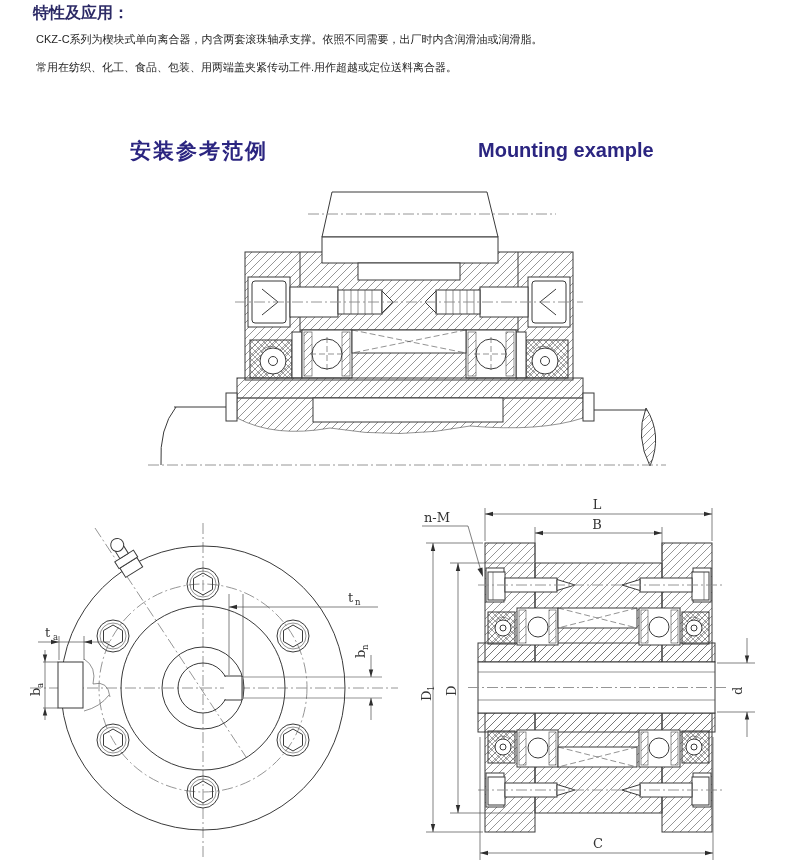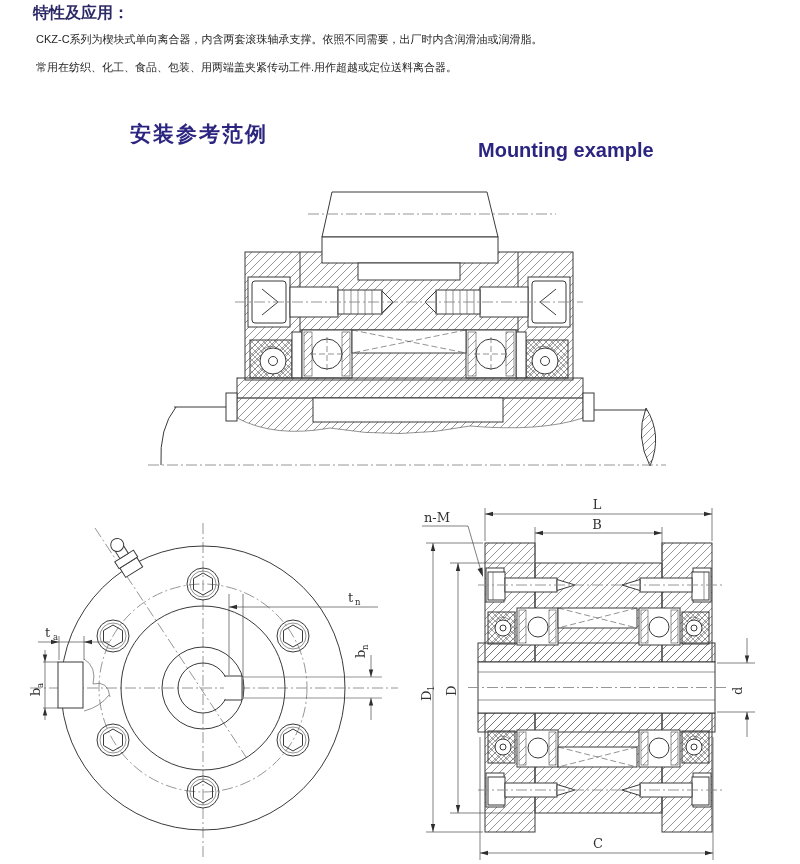--- a/index.html
+++ b/index.html
@@ -2,21 +2,21 @@
 <html><head>
 <meta charset="utf-8">
 <style>
   html,body{margin:0;padding:0;background:#fff;}
   .page{position:relative;width:800px;height:864px;background:#ffffff;overflow:hidden;
         font-family:"Liberation Sans",sans-serif;}
   .intro-title{position:absolute;left:1px;top:3px;font-size:16px;font-weight:bold;color:#2c2a66;padding-left:32px;}
   .intro-body{position:absolute;left:36px;top:25px;font-size:11px;color:#1f1f1f;
               line-height:28px;white-space:nowrap;}
   .heading{position:absolute;font-weight:bold;color:#2b2580;}
-  .heading.zh{left:130px;top:120px;font-size:21px;letter-spacing:2px;}
+  .heading.zh{left:130px;top:137px;font-size:21px;letter-spacing:2px;}
   .heading.en{left:462px;top:139px;font-size:20px;margin-left:16px;}
   svg{position:absolute;overflow:visible;}
   .ln{stroke:#3a3a3a;stroke-width:1;fill:none;}
   .lnt{stroke:#4a4a4a;stroke-width:0.6;fill:none;}
   .dash{stroke-dasharray:6 3;}
   .cl{stroke:#8a8a8a;stroke-width:0.9;fill:none;stroke-dasharray:11 3 2 3;}
   .wh{fill:#ffffff;stroke:#3a3a3a;stroke-width:1;}
   .whn{fill:#ffffff;stroke:none;}
   .h45{fill:url(#h45);stroke:#3a3a3a;stroke-width:1;}
   .h45t{fill:url(#h45);stroke:#4a4a4a;stroke-width:0.6;}

